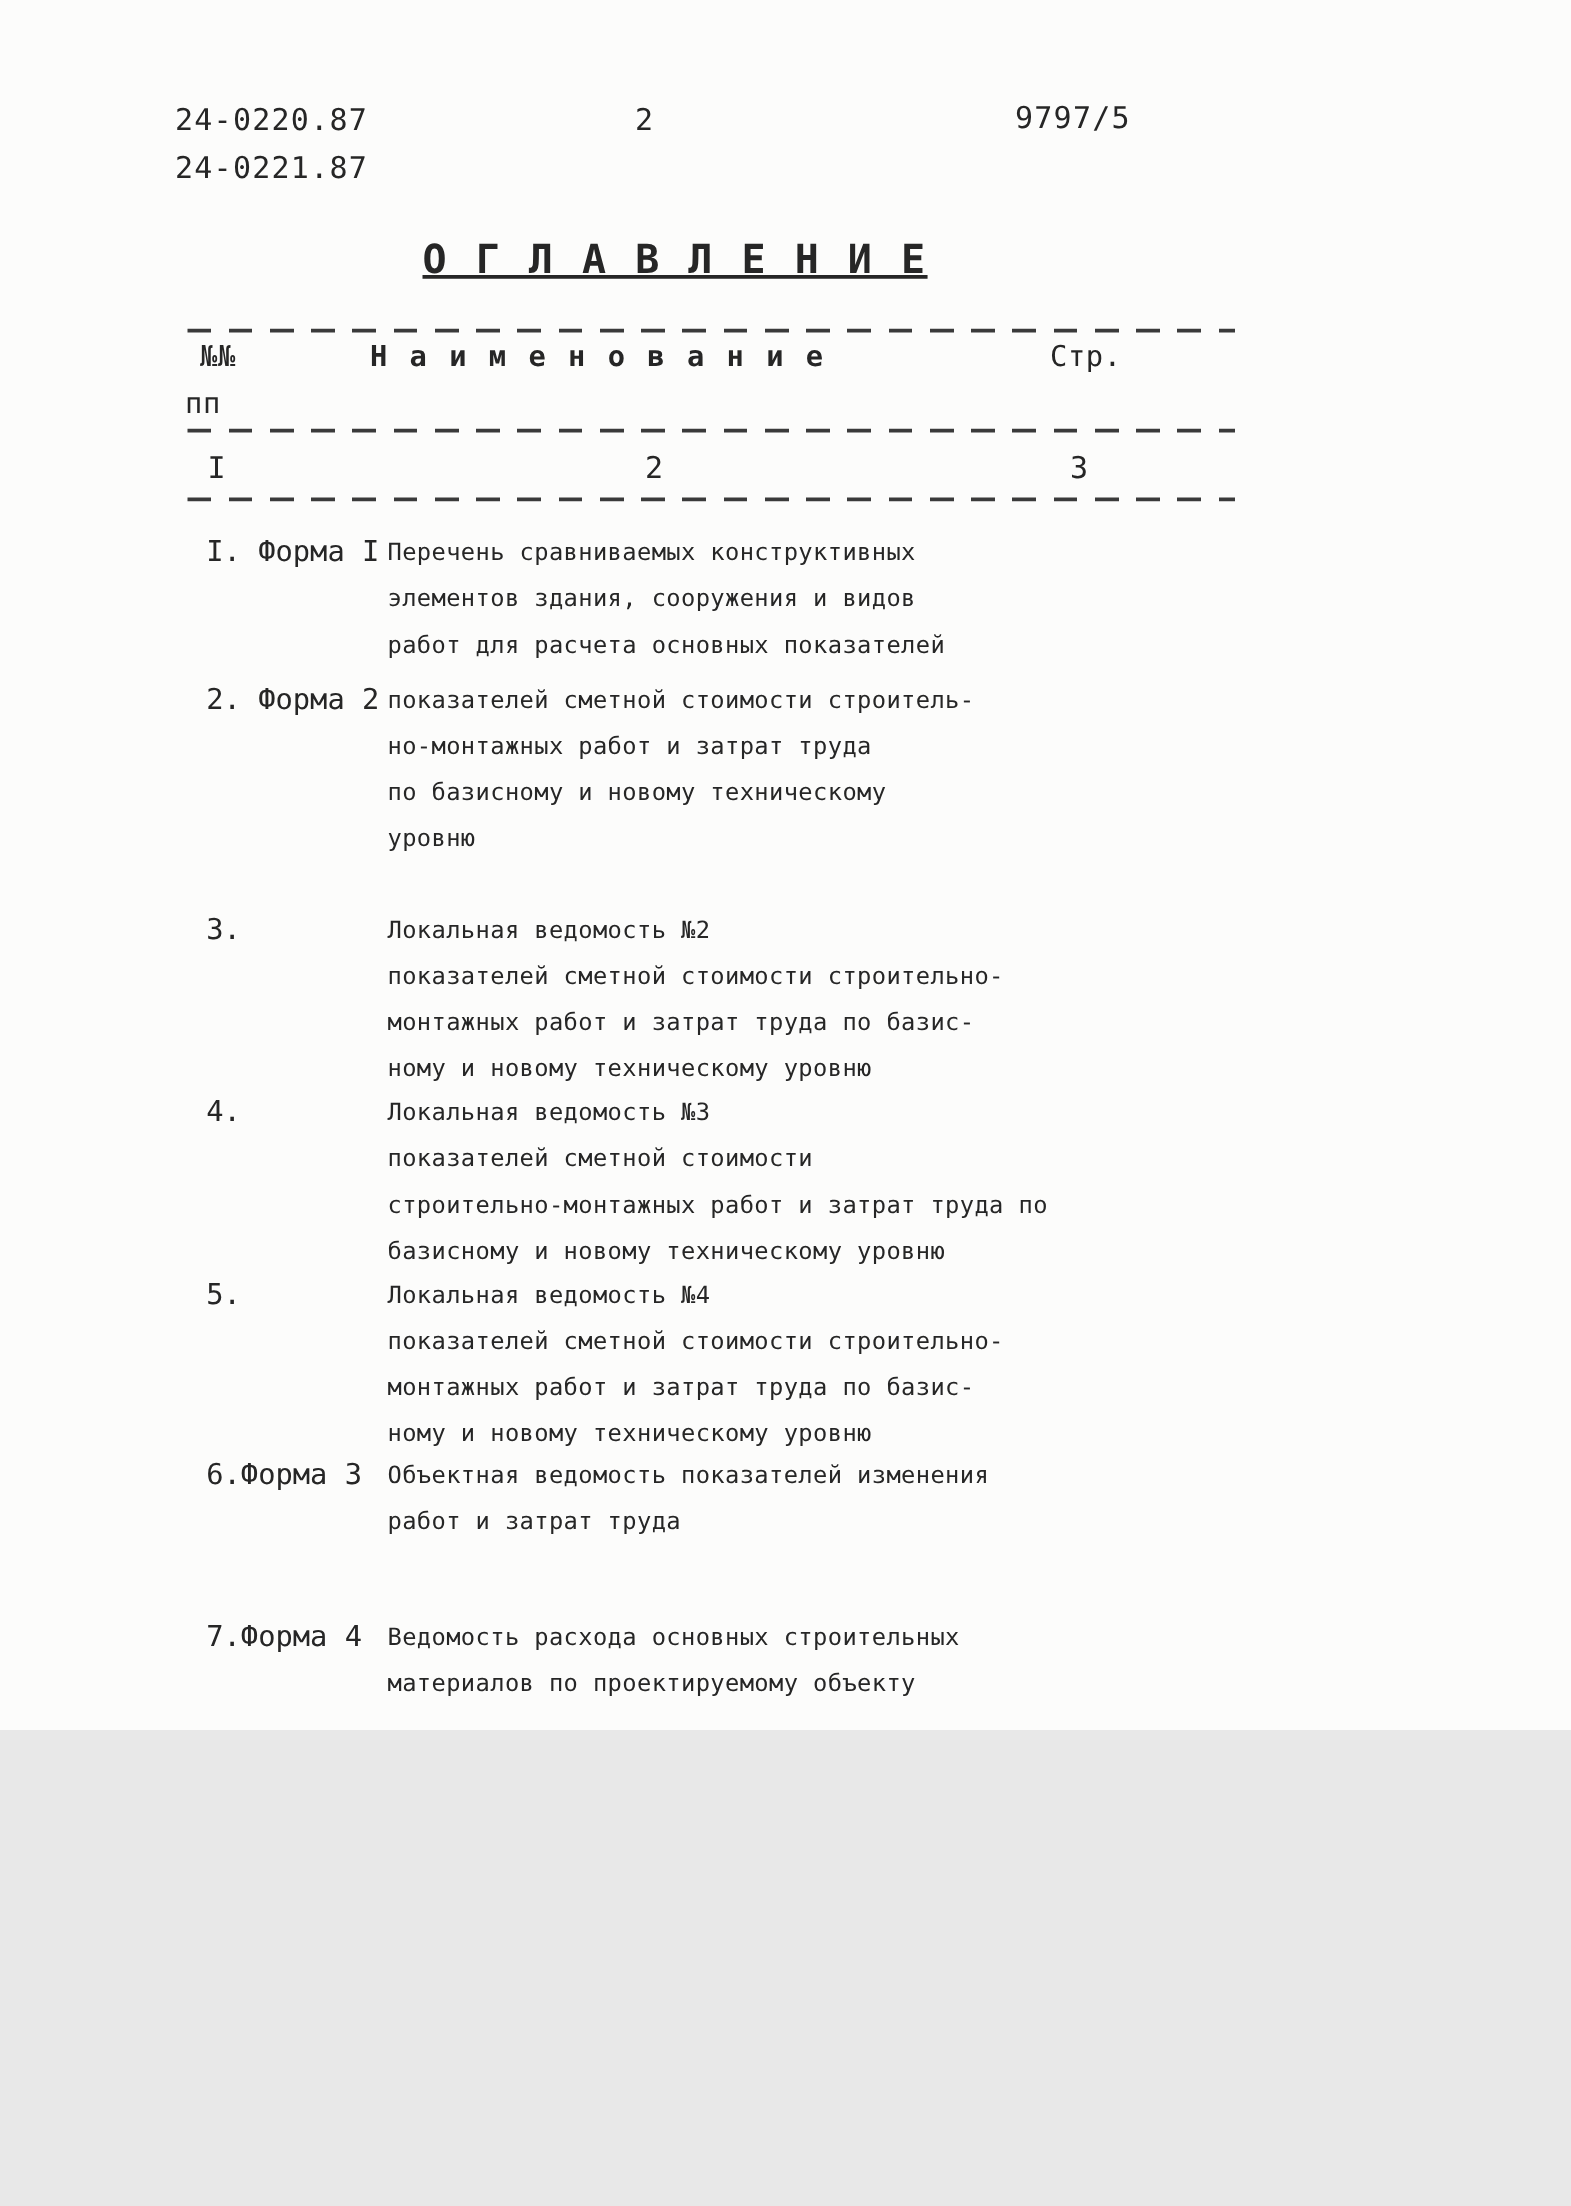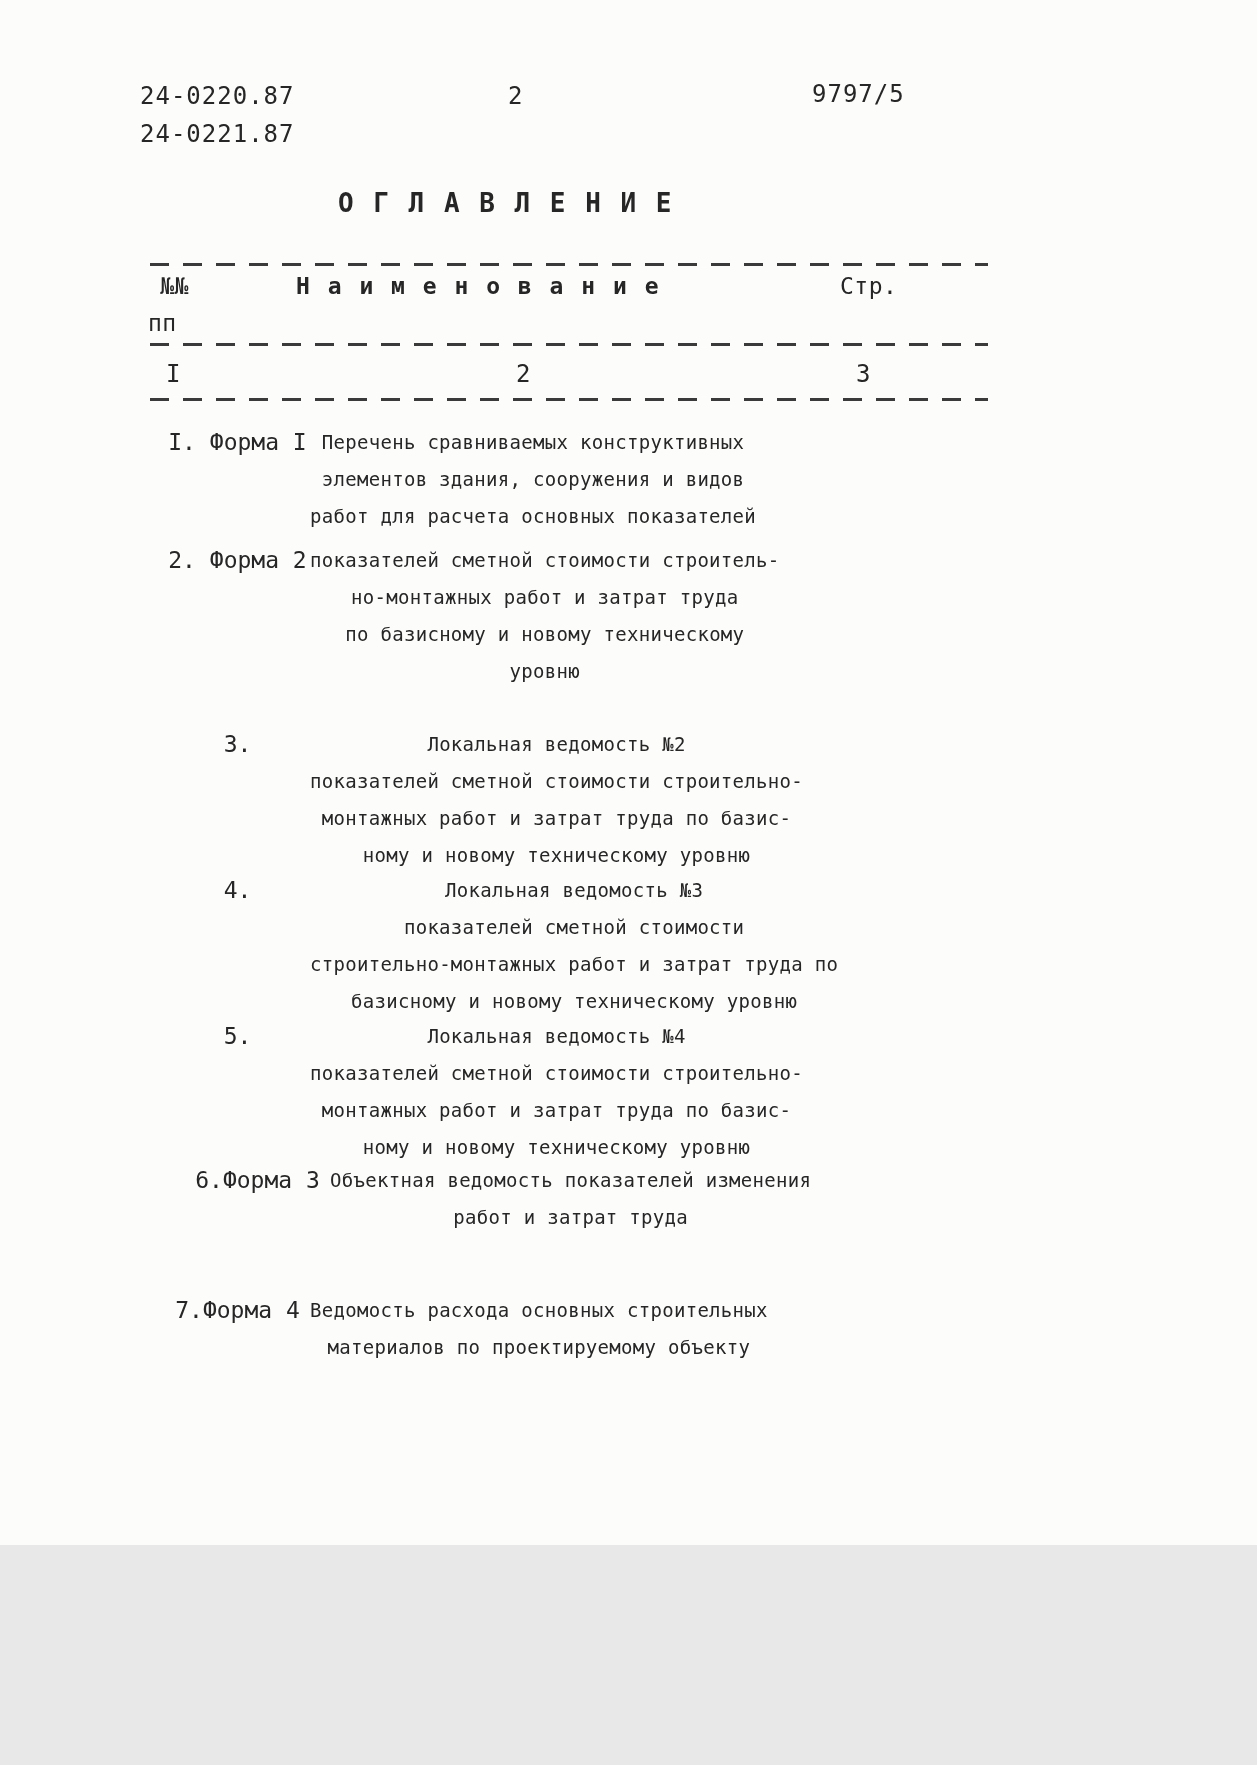--- a/index.html
+++ b/index.html
@@ -3,40 +3,40 @@
 <meta charset="utf-8">
 <style>
   html, body {
     margin: 0;
     padding: 0;
     background: #e8e8e8;
   }
   .page {
     position: relative;
     width: 1257px;
-    height: 1545px;
+    height: 1384px;
     margin: 0 auto;
     background: #fcfcfb;
     font-family: "DejaVu Sans Mono", "Liberation Mono", monospace;
     color: #262626;
     overflow: hidden;
-    text-align: center;
   }
   .abs { position: absolute; }
   .txt {
     font-size: 23px;
     line-height: 37px;
     white-space: pre;
     letter-spacing: 0.5px;
   }
   .hdr-code { font-size: 24px; letter-spacing: 1px; }
   .title {
-    font-size: 26px;
+    font-size: 32px;
     font-weight: bold;
     letter-spacing: 2px;
+    text-decoration: underline;
   }
   .dash {
     height: 3px;
     background: repeating-linear-gradient(90deg, #3a3a3a 0 19px, transparent 19px 33px);
   }
   .entry {
     position: absolute;
     left: 165px;
     display: flex;
     align-items: flex-start;
@@ -126,21 +126,21 @@
   <div class="entry" style="top:1018px;">
     <div class="entry-label">5.</div>
     <div class="entry-lines">
       <div>Локальная ведомость №4</div>
       <div>показателей сметной стоимости строительно-</div>
       <div>монтажных работ и затрат труда по базис-</div>
       <div>ному и новому техническому уровню</div>
     </div>
   </div>
 
-  <div class="entry" style="top:1162px;margin-left:20px;">
+  <div class="entry" style="top:1162px;">
     <div class="entry-label">6.Форма 3</div>
     <div class="entry-lines">
       <div>Объектная ведомость показателей изменения</div>
       <div>работ и затрат труда</div>
     </div>
   </div>
 
   <div class="entry" style="top:1292px;">
     <div class="entry-label">7.Форма 4</div>
     <div class="entry-lines">

